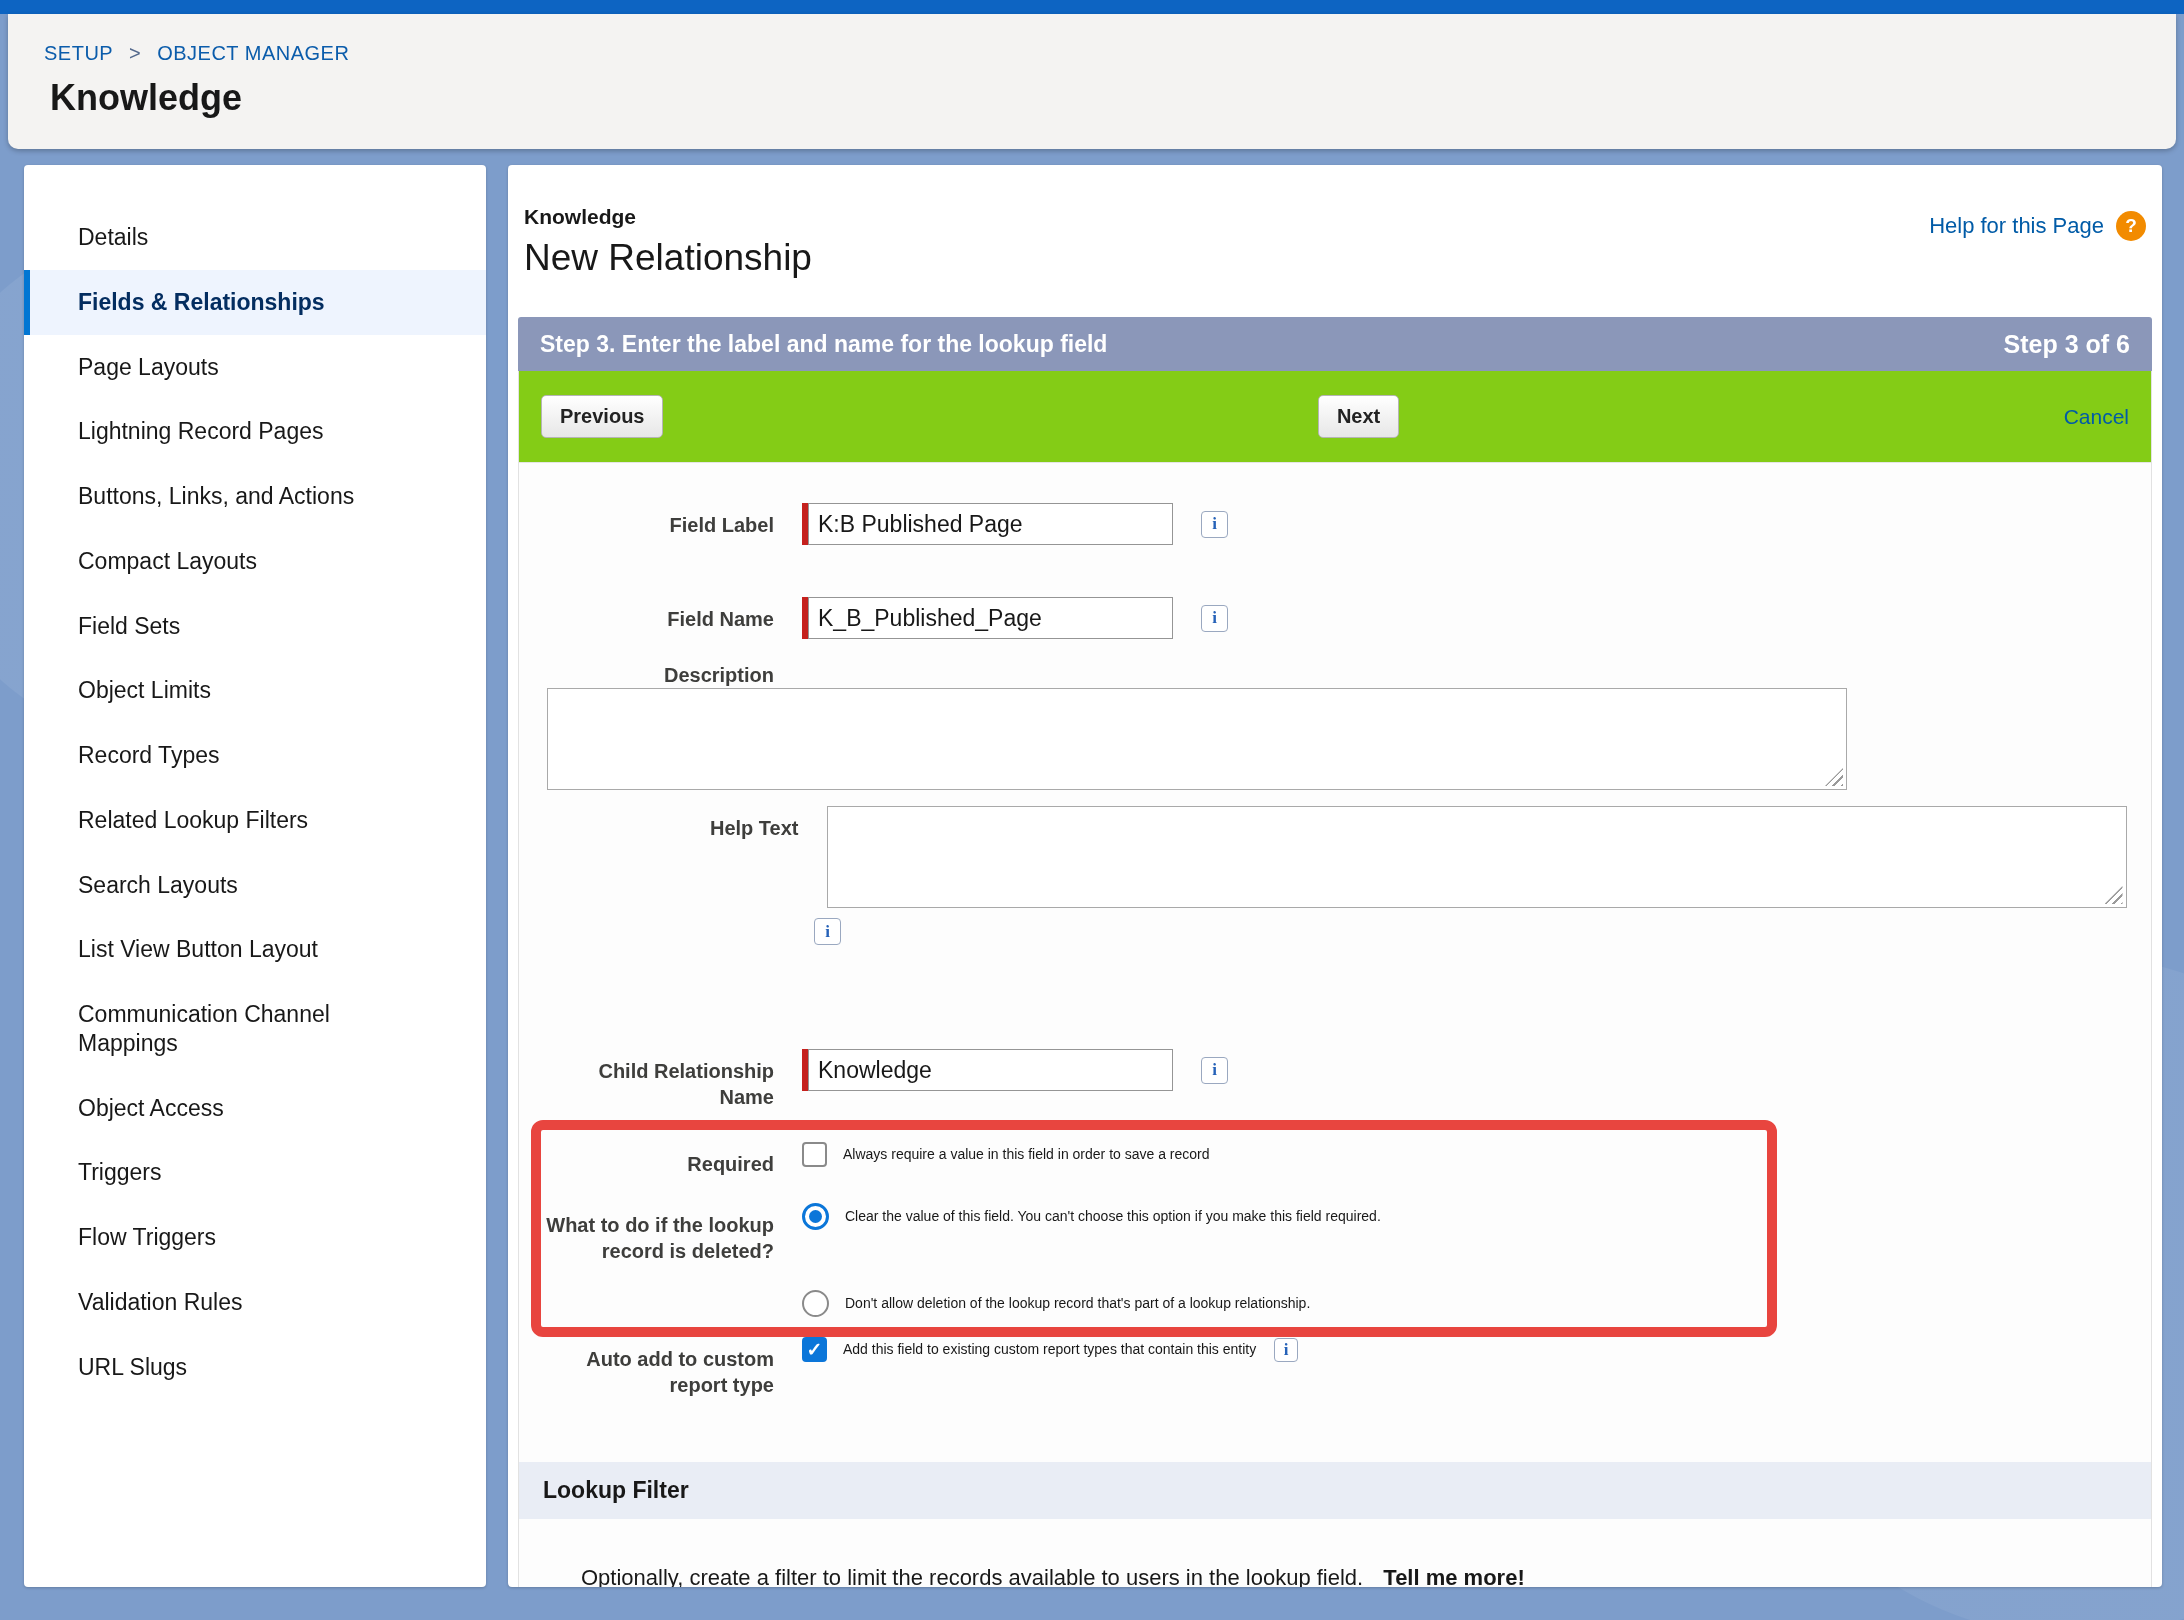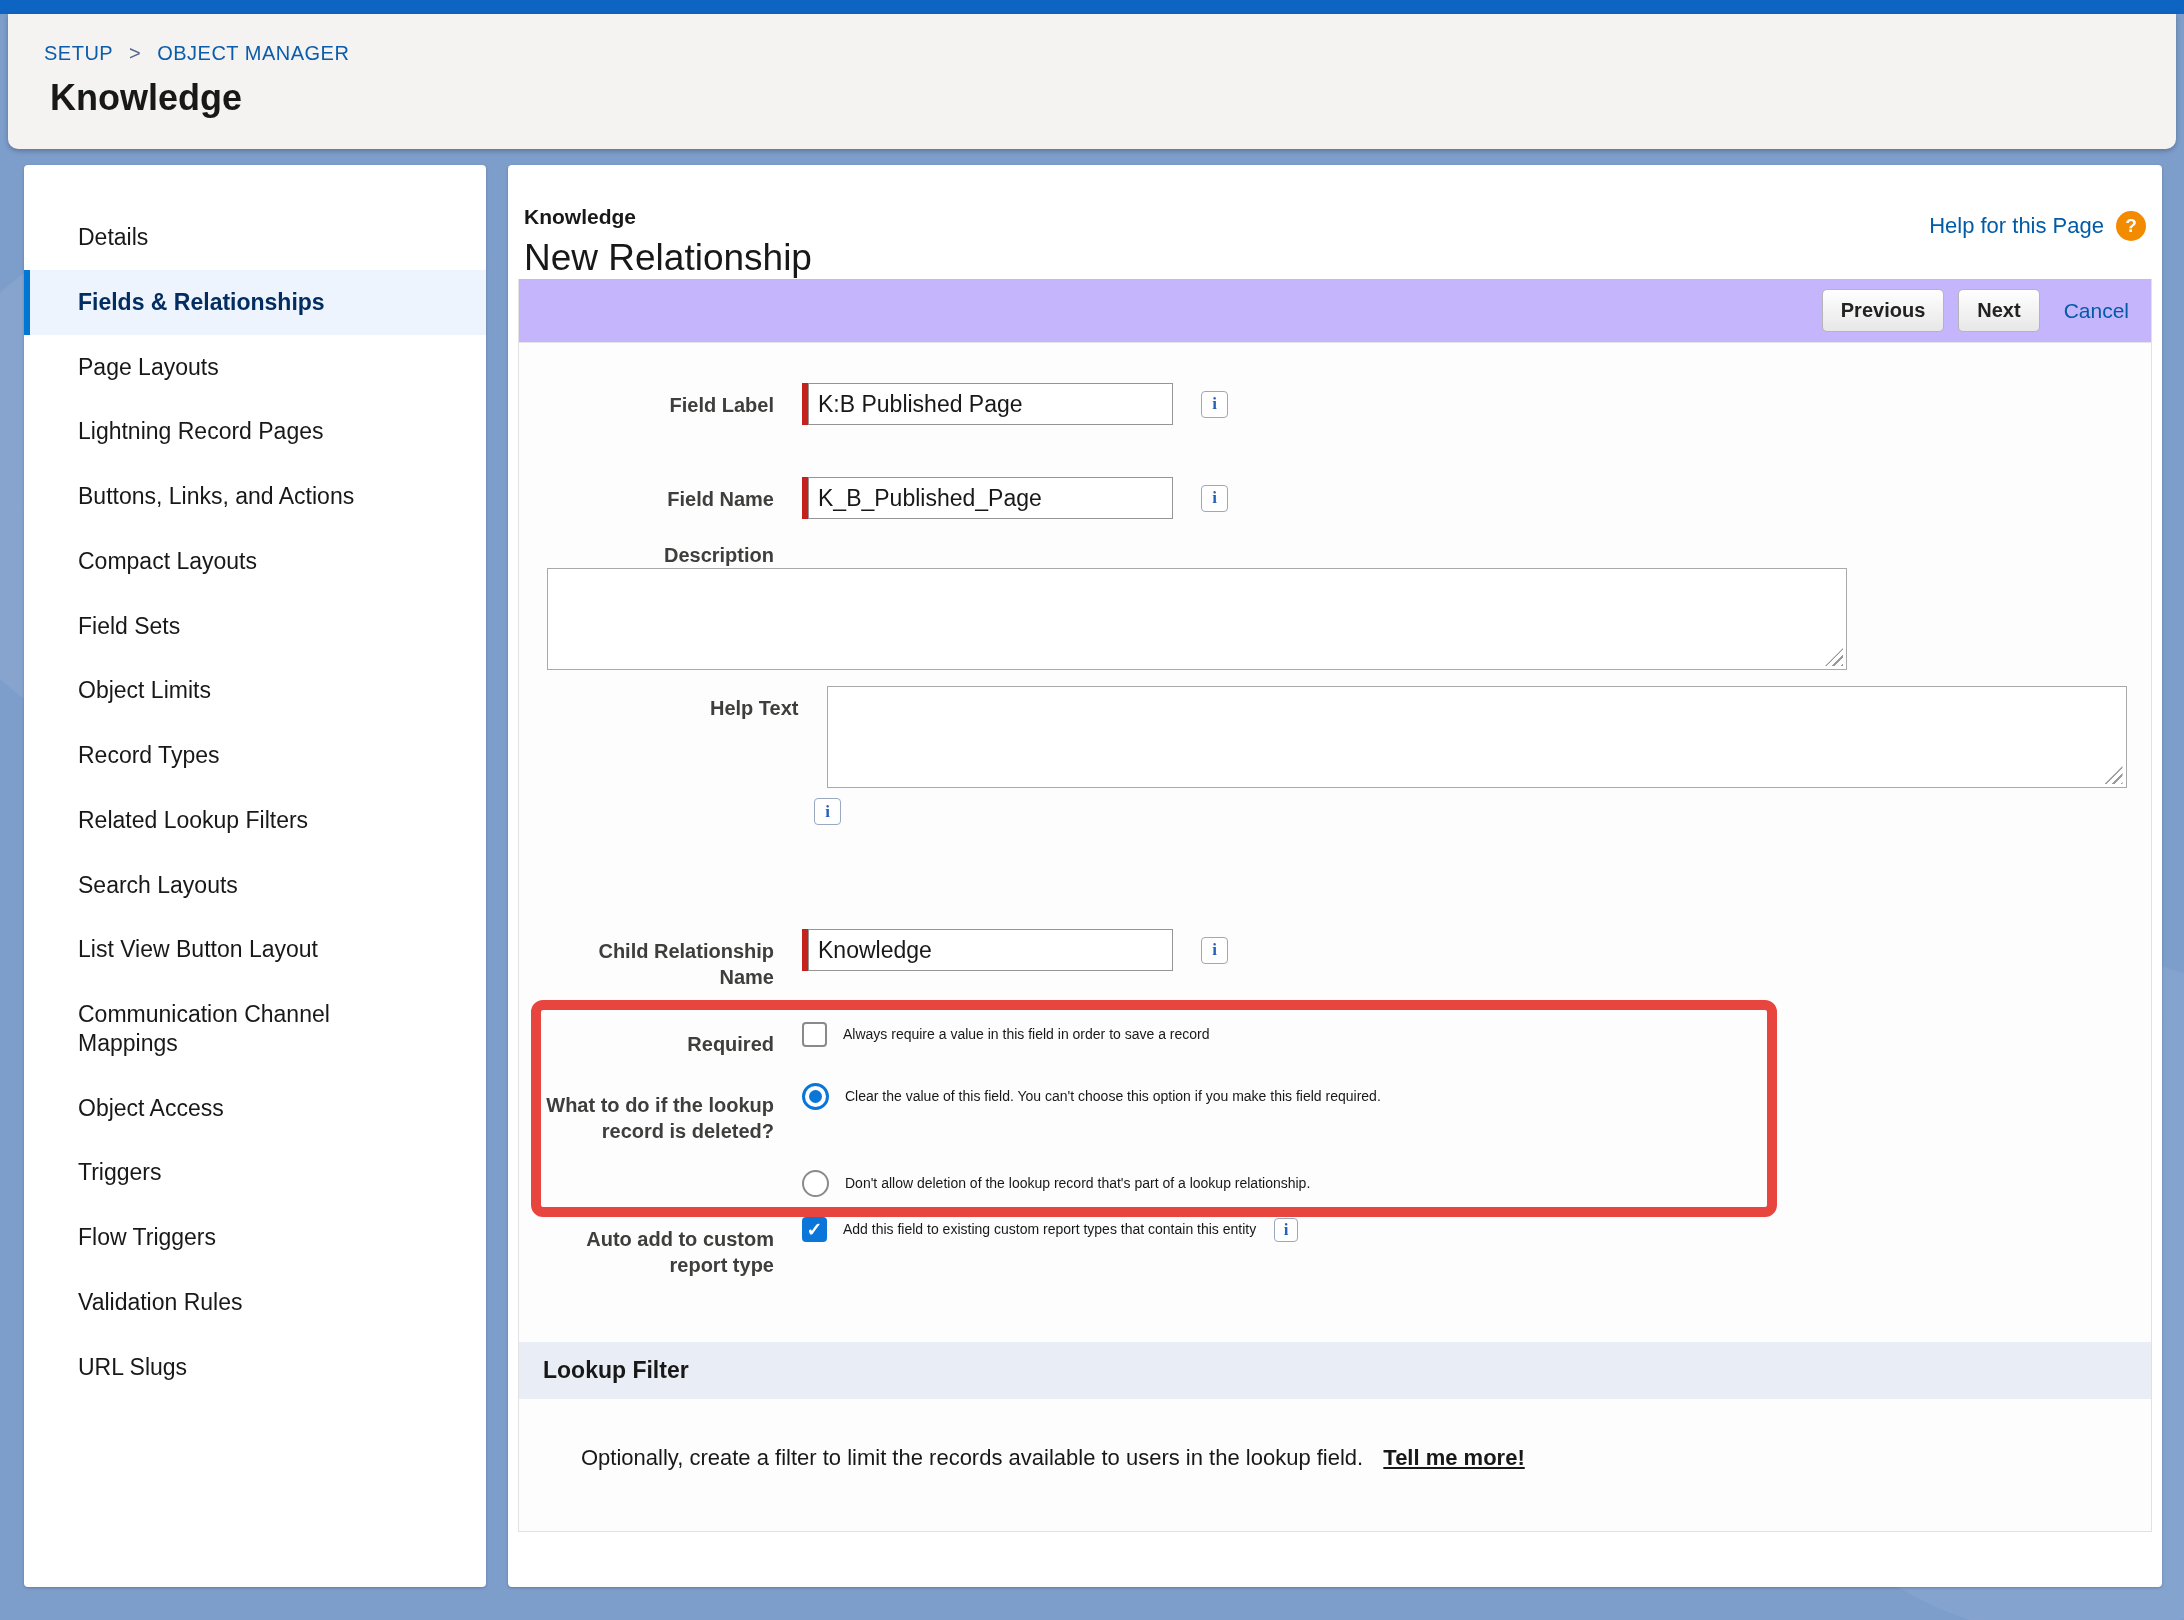--- a/index.html
+++ b/index.html
@@ -72,22 +72,22 @@
   .step-bar {
     margin-top:38px; height:54px; background:#8b97b9; color:#fff;
     display:flex; justify-content:space-between; align-items:center;
     padding:0 22px; font-weight:700; font-size:23px; border-radius:3px 3px 0 0;
   }
   .step-bar .step-count { font-size:25px; }
 
   .wizard { border:1px solid #e2e2e2; border-top:none; background:#fdfdfd; }
 
   .btn-row {
-    background:#c4b5fd; display:flex; justify-content:flex-end; align-items:center;
-    gap:14px; padding:10px 22px;
+    background:#84cc16; display:flex; justify-content:space-between; align-items:center;
+    gap:14px; padding:24px 22px;
   }
   .btn-row.top { border-bottom:1px solid #e5e5e5; }
   .sf-btn {
     font-family:inherit; font-size:20px; font-weight:700; color:#222;
     background:linear-gradient(#ffffff,#e7e7e7); border:1px solid #b5b5b5;
     border-radius:5px; padding:9px 18px; cursor:pointer;
   }
   .cancel-link { color:#015ba7; font-size:21px; text-decoration:none; margin-left:10px; cursor:pointer; }
 
   
@@ -205,20 +205,24 @@
       <div>
         <div class="obj-name">Knowledge</div>
         <h2 class="page-title">New Relationship</h2>
       </div>
       <div class="help-wrap">
         <a>Help for this Page</a>
         <span class="help-icon">?</span>
       </div>
     </div>
 
+    <div class="step-bar">
+      <span>Step 3. Enter the label and name for the lookup field</span>
+      <span class="step-count">Step 3 of 6</span>
+    </div>
 
     <div class="wizard">
 
       <div class="btn-row top">
         <button class="sf-btn">Previous</button>
         <button class="sf-btn">Next</button>
         <a class="cancel-link">Cancel</a>
       </div>
 
       <div class="form">

